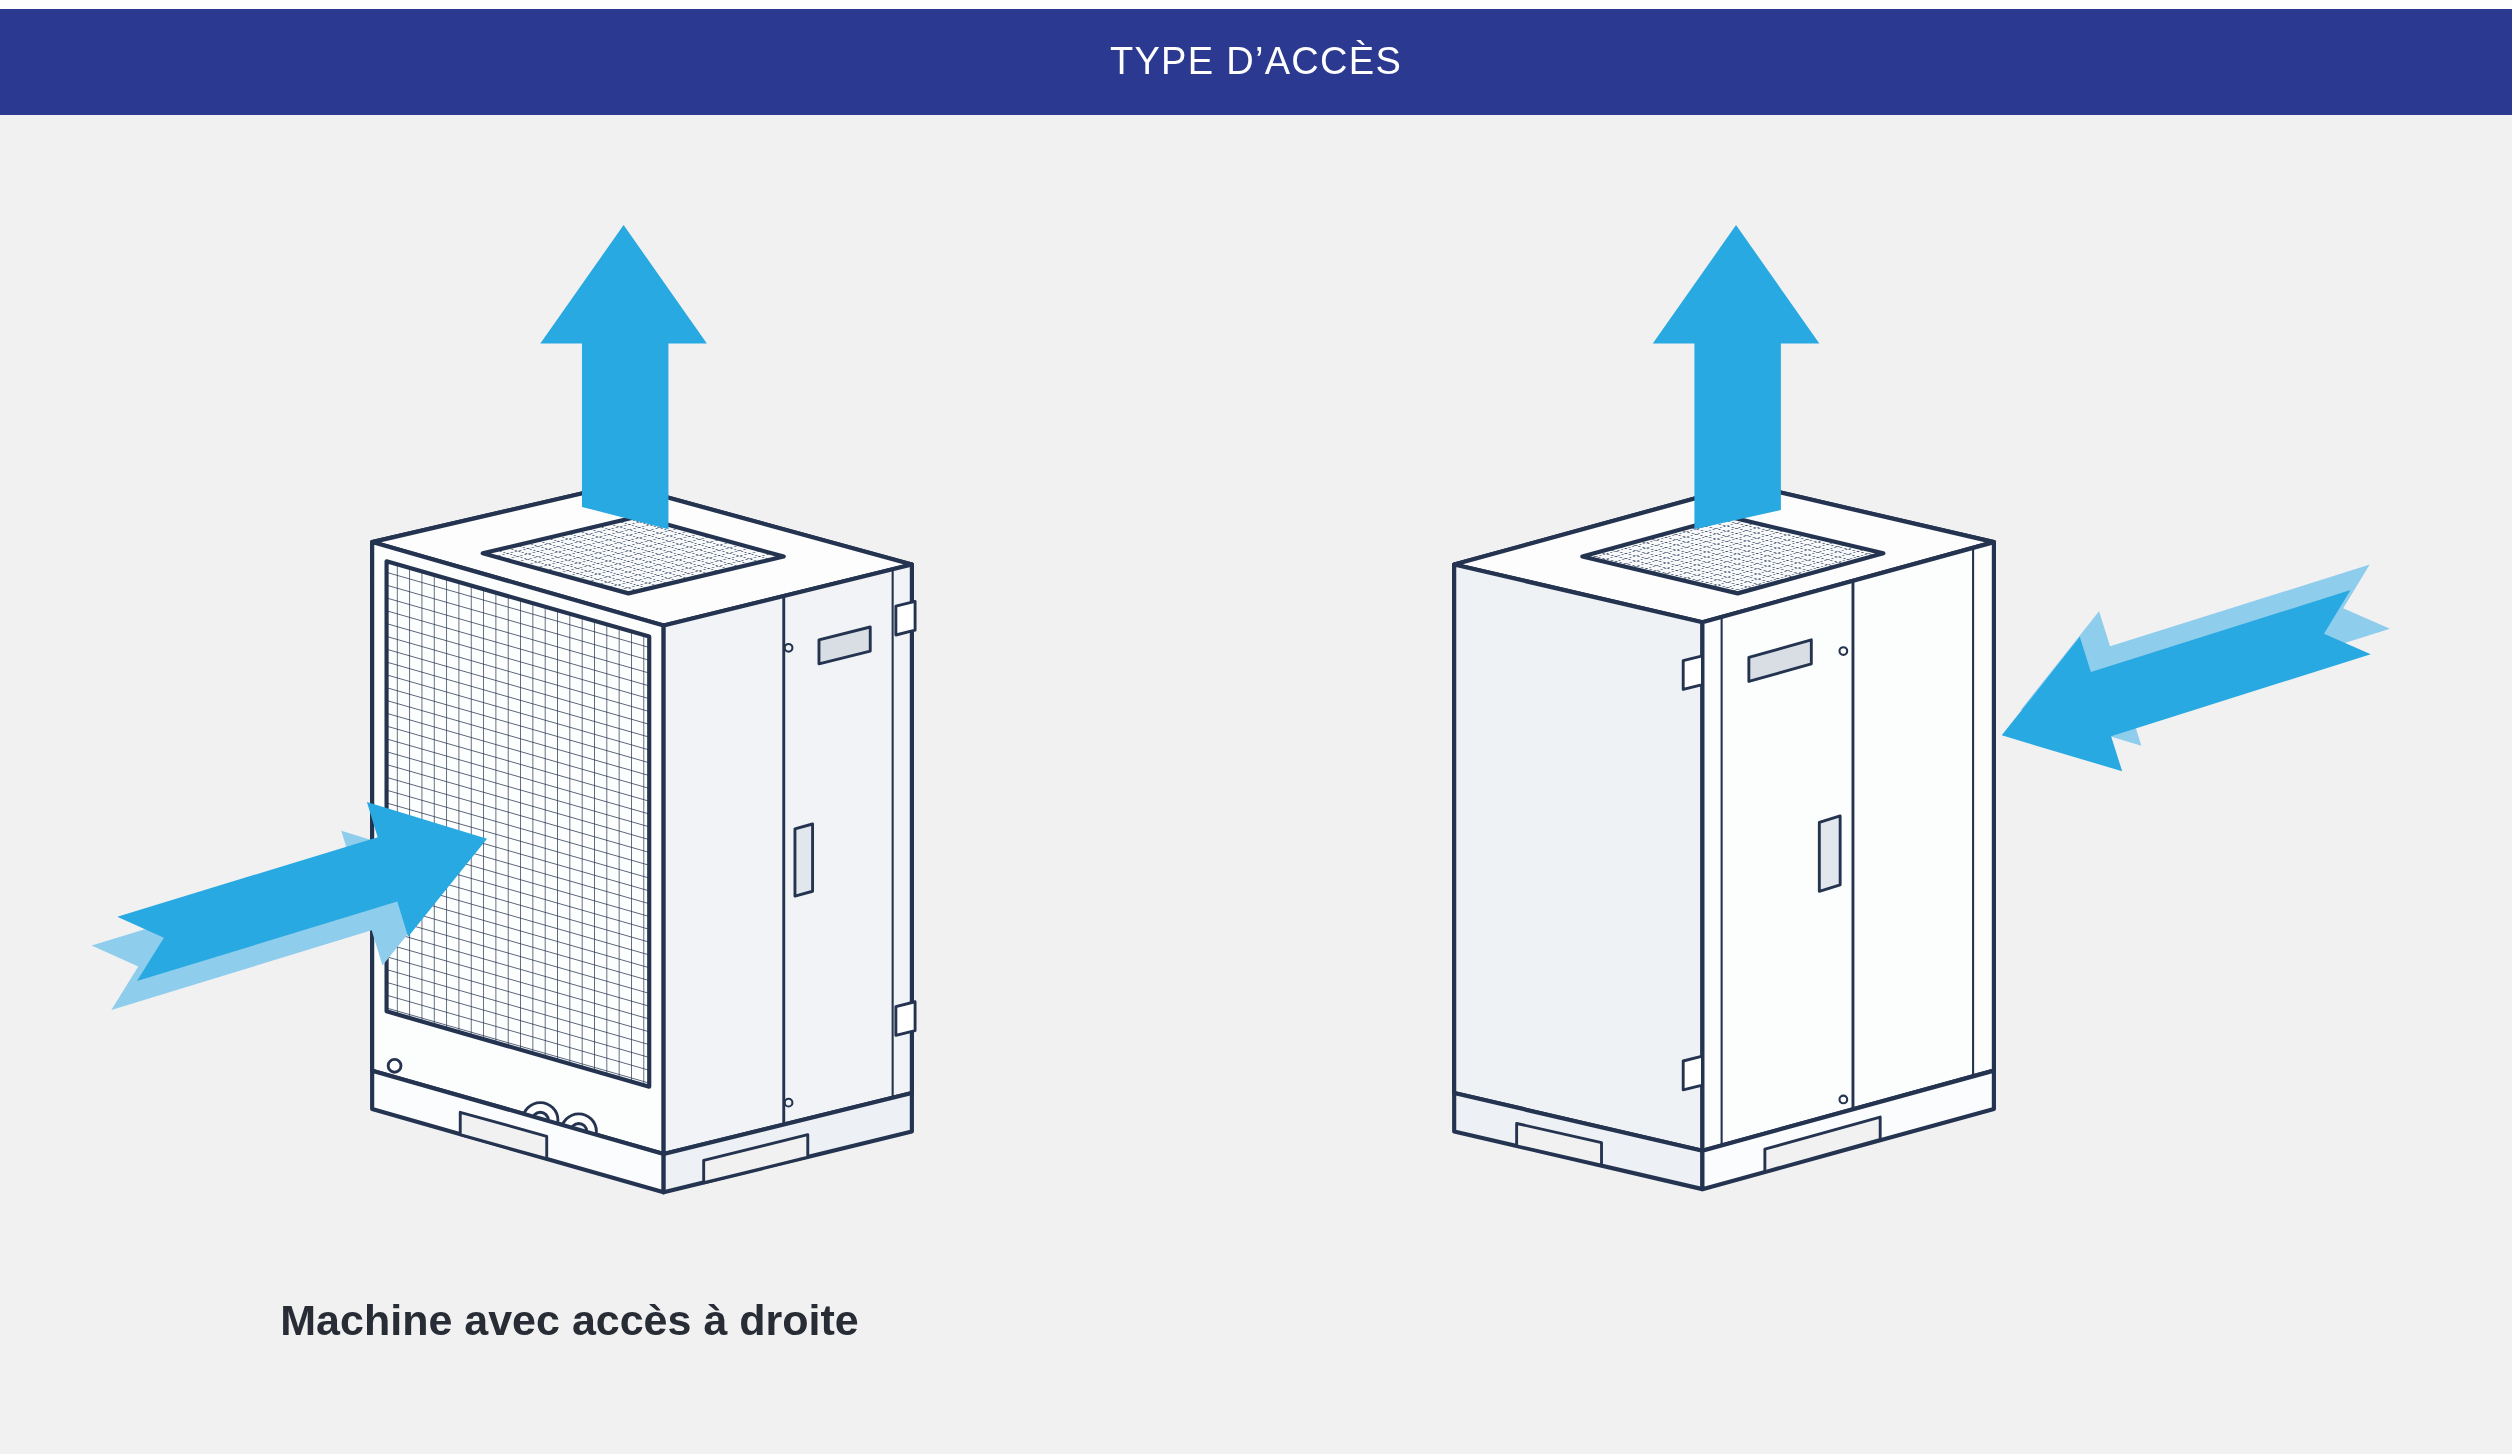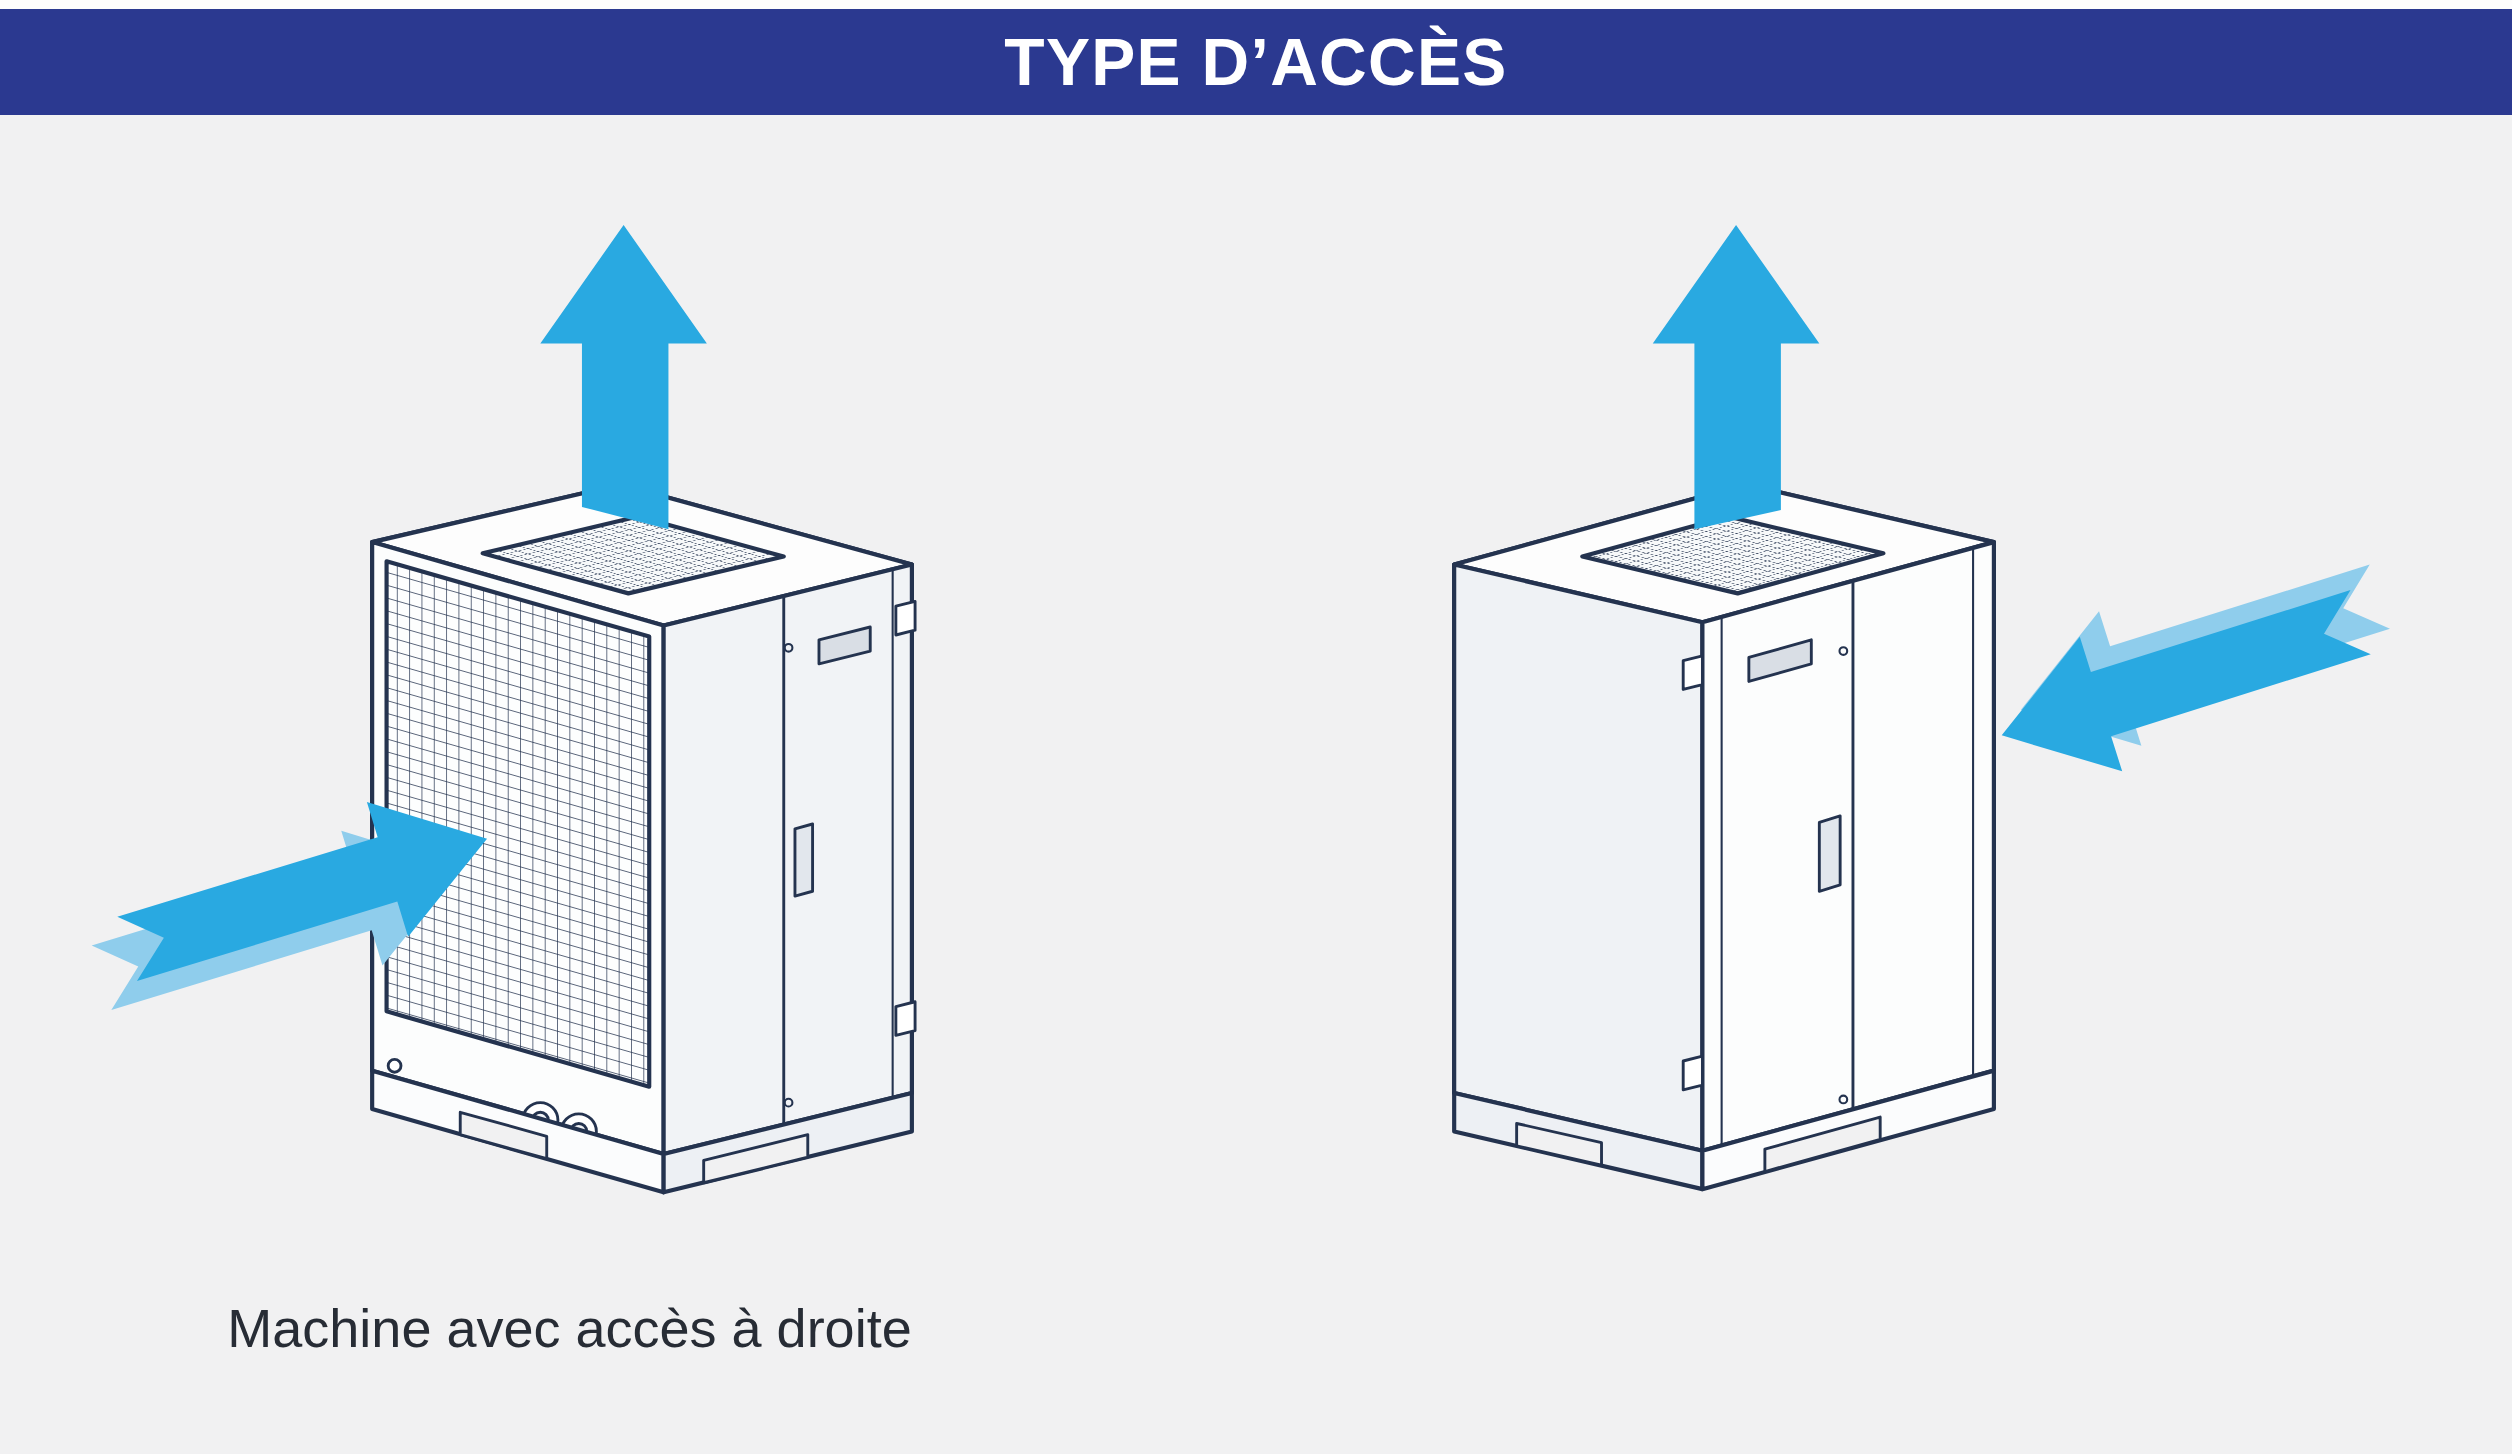--- a/index.html
+++ b/index.html
@@ -10,32 +10,33 @@
     overflow:hidden;
   }
   .top-gap { height:8.8px; background:#FDFDFD; }
   .header {
     height:106px;
     background:var(--header-bg,#2B3990);
     display:flex; align-items:center; justify-content:center;
   }
   .header h1 {
     color:var(--header-text,#FFFFFF);
-    font-size:66px; font-weight:bold; letter-spacing:1.3px;
+    font-size:38px; font-weight:normal; letter-spacing:1.3px;
   }
   .content {
     display:flex; justify-content:space-between;
     margin-top:94px;
     padding:0 122px 0 79px;
   }
   figure { margin:0; text-align:center; }
   figcaption {
     margin-top:35px;
-    font-size:54px; line-height:1.55;
+    font-size:43px; line-height:1.55;
     color:var(--caption-text,#272C35);
+    font-weight:bold;
   }
   .fig-left  figcaption { padding-left:100px; }
   .fig-right figcaption { padding-right:78px; }
 
   
   .s  { stroke:var(--outline,#24334F); stroke-width:2.6; stroke-linejoin:round; stroke-linecap:round; }
   .s2 { stroke:var(--outline,#24334F); stroke-width:1.8; stroke-linejoin:round; }
   .s1 { stroke:var(--outline,#24334F); stroke-width:1.3; }
   .arrow-main  { fill:var(--arrow,#29A9E1); }
   .arrow-light { fill:var(--arrow-light,#8FCDEC); }

